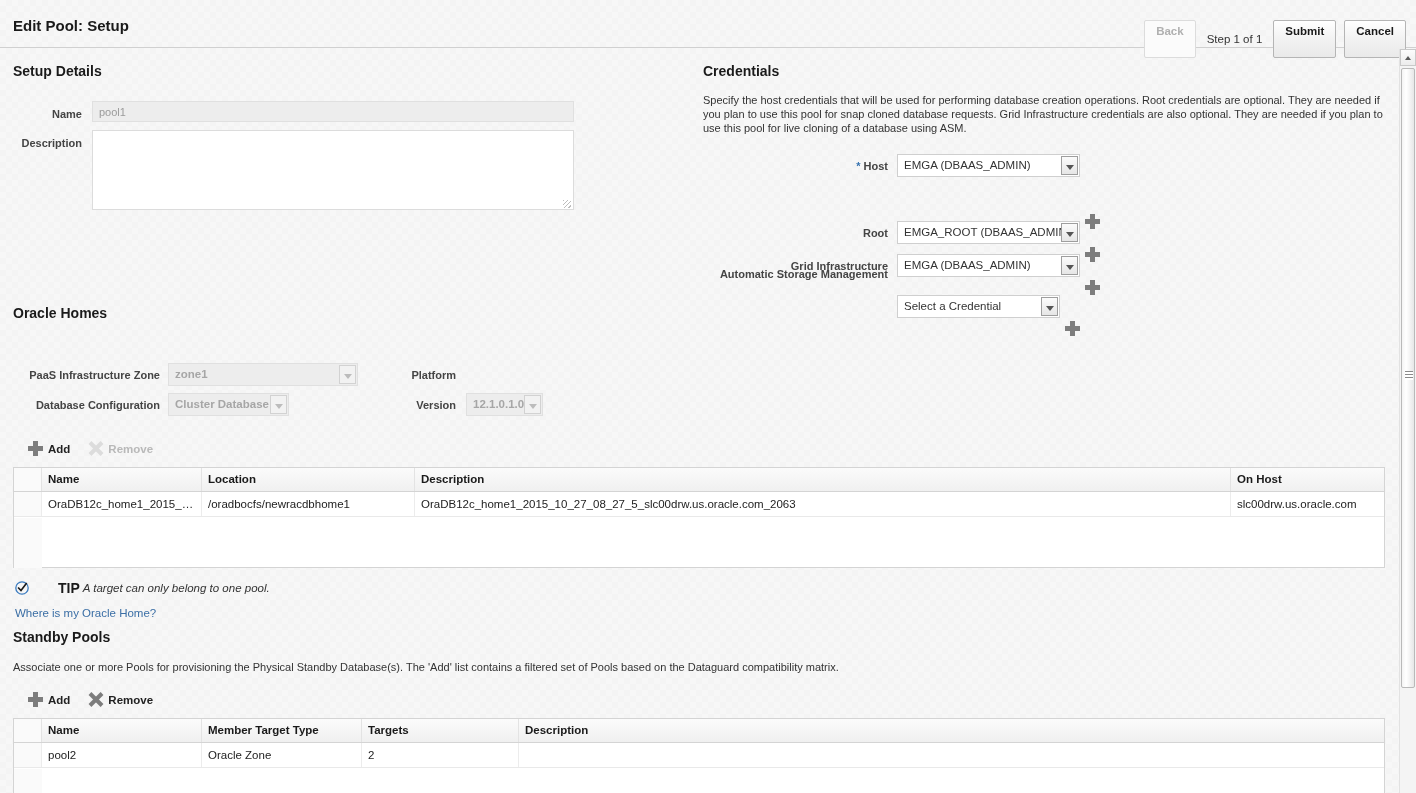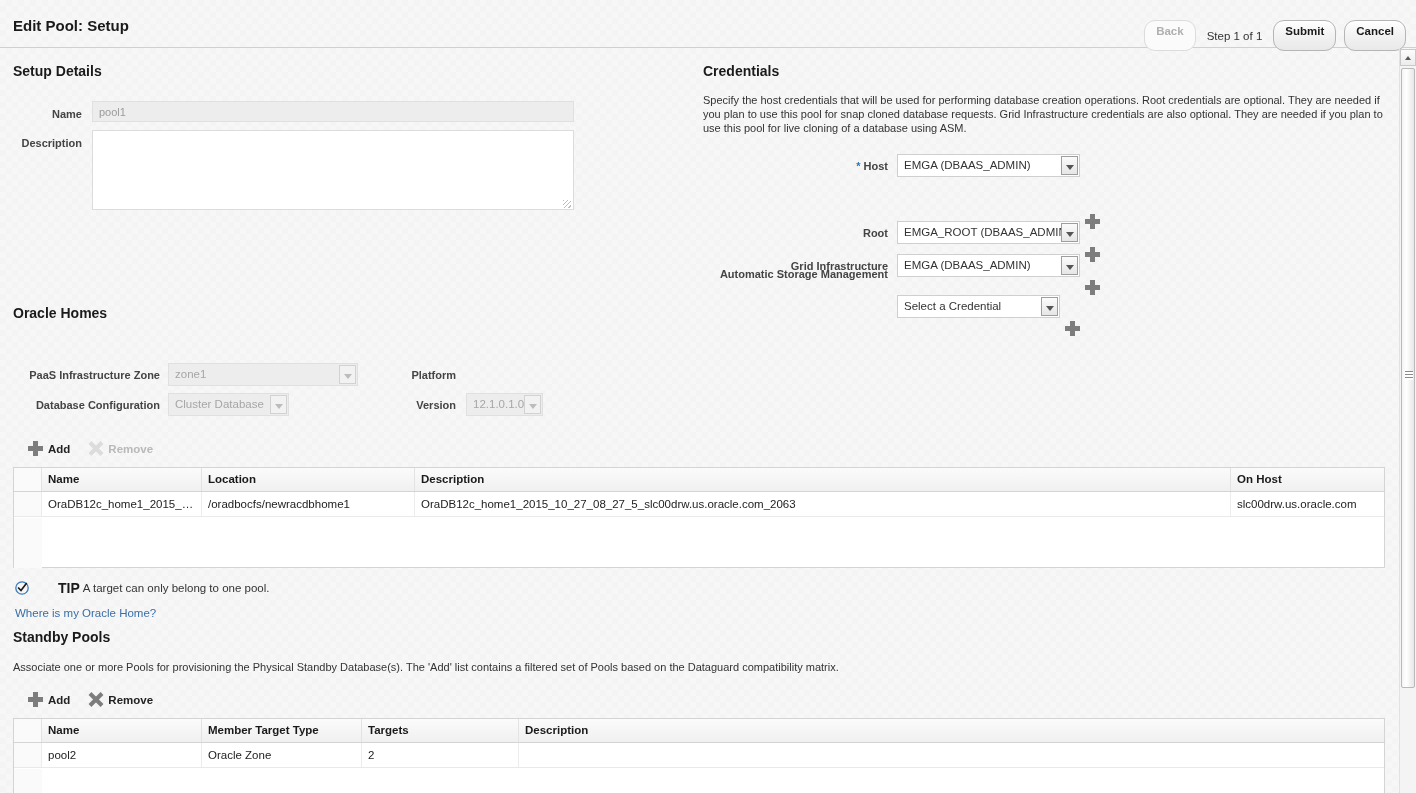--- a/index.html
+++ b/index.html
@@ -31,27 +31,27 @@
     position: absolute; left: 13px; top: 17px;
     font-size: 15px; font-weight: bold; color: #1a1a1a;
     letter-spacing: 0px;
   }
   #header-actions {
     position: absolute; right: 10px; top: 20px;
     display: flex; align-items: center; gap: 8px;
   }
   .btn {
     display: inline-block;
-    height: 31px; line-height: 21px;
+    height: 38px; line-height: 21px;
     padding: 0 11px;
     font-size: 11.5px;
     font-weight: bold;
     color: #1a1a1a;
     border: 1px solid #b5b5b5;
-    border-radius: 11px;
+    border-radius: 2px;
     background: linear-gradient(to bottom, #ffffff 0%, #f2f2f2 50%, #e9e9e9 100%);
     cursor: pointer;
     white-space: nowrap;
   }
   .btn.disabled {
     color: #b0b0b0;
     border-color: #dcdcdc;
     background: #fbfbfb;
     cursor: default;
   }
@@ -162,21 +162,21 @@
     border: 1px solid #9e9e9e;
     margin: 1px 1px 1px 0;
   }
   .select .arrow-btn i {
     position: absolute; left: 4px; top: 8px;
     width: 0; height: 0;
     border-left: 4px solid transparent;
     border-right: 4px solid transparent;
     border-top: 5px solid #555;
   }
-  .select.disabled { background: #ededed; border-color: #e0e0e0; }
+  .select.disabled { background: #ededed; border-color: #e0e0e0; font-weight: bold; }
   .select.disabled .val { color: #a6a6a6; }
   .select.disabled .arrow-btn {
     background: #f2f2f2; border-color: #d2d2d2;
   }
   .select.disabled .arrow-btn i { border-top-color: #bcbcbc; }
 
   
   .plus-icon {
     position: absolute;
     width: 15px; height: 15px;
@@ -239,21 +239,21 @@
     padding: 0 6px;
     border-right: 1px solid #ececec;
     overflow: hidden; white-space: nowrap; text-overflow: ellipsis;
   }
   .col-sel { width: 28px; background:#fafafa; }
 
   
   #tip-row { position: absolute; display: flex; align-items: center; gap: 3px; }
   .tip-icon { position: relative; width: 14px; height: 14px; }
   .tip-word { font-size: 14px; font-weight: bold; color: #1a1a1a; margin-left: 26px; }
-  .tip-text { font-size: 11.5px; color: #333; }
+  .tip-text { font-size: 11.5px; color: #333; font-style: italic; }
   .link {
     position: absolute;
     font-size: 11.5px; color: #3a6ea5;
     cursor: pointer;
   }
 </style>
 </head>
 <body>
 
 <div id="header">

